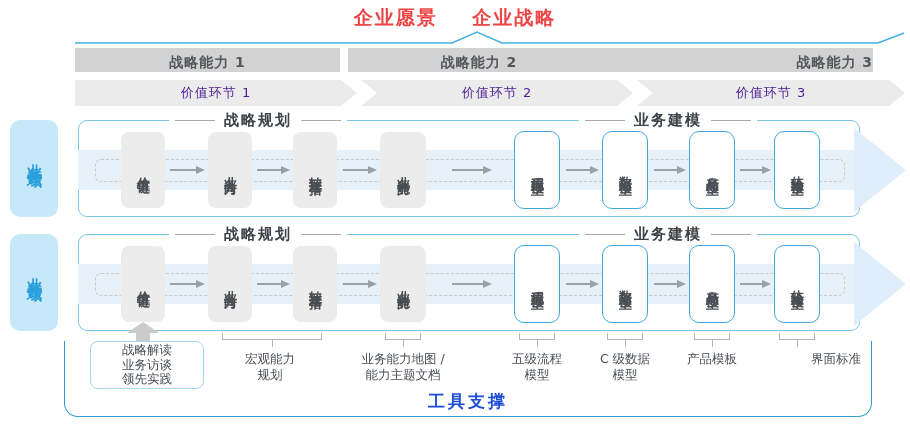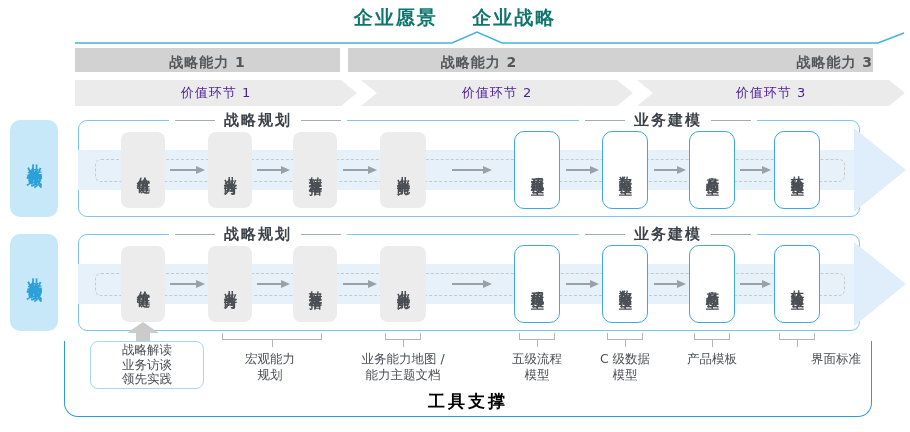--- a/index.html
+++ b/index.html
@@ -1,20 +1,20 @@
 <!DOCTYPE html>
 <html><head>
 <meta charset="utf-8">
 <style>
   html,body{margin:0;padding:0;background:#fff;}
   .stage{position:relative;width:910px;height:432px;background:#fff;overflow:hidden;
          font-family:"DejaVu Sans","Liberation Sans",sans-serif;color:#3f454b;}
   
   .header{position:absolute;top:5px;left:0;width:910px;text-align:center;
-          font-size:19px;font-weight:bold;color:#0f766e;letter-spacing:2px;}
+          font-size:19px;font-weight:bold;color:#ef4444;letter-spacing:2px;}
   .header span{margin:0 13px;}
   
   .capbar{position:absolute;top:48px;height:24px;background:#d2d2d2;
           line-height:28px;text-align:center;font-size:14px;font-weight:600;color:#53575c;letter-spacing:1px;}
   
   .chev{position:absolute;top:80px;height:26px;background:#ebebeb;
         line-height:26px;text-align:center;font-size:13px;color:#4c1d95;letter-spacing:1px;}
   .chev.first{clip-path:polygon(0 0,calc(100% - 16px) 0,100% 50%,calc(100% - 16px) 100%,0 100%);}
   .chev.mid{clip-path:polygon(0 0,calc(100% - 16px) 0,100% 50%,calc(100% - 16px) 100%,0 100%,16px 50%);}
   
@@ -55,21 +55,21 @@
   .bracket{position:absolute;top:333px;height:7px;border-left:1px solid #b5b5b5;
            border-right:1px solid #b5b5b5;border-bottom:1px solid #b5b5b5;box-sizing:border-box;z-index:2;}
   .bracket:after{content:"";position:absolute;left:50%;top:100%;height:8px;border-left:1px solid #b5b5b5;}
   .anno{position:absolute;top:351px;transform:translateX(-50%);text-align:center;white-space:nowrap;z-index:6;}
   .anno span{display:block;font-size:12.5px;line-height:16px;color:#4a4f55;}
   
   .tools{position:absolute;left:64px;top:341px;width:808px;height:76px;box-sizing:border-box;
          border-left:1.5px solid #2f9ad3;border-right:1.5px solid #2f9ad3;border-bottom:1.5px solid #2f9ad3;
          border-radius:0 0 14px 14px;z-index:1;}
   .tools-label{position:absolute;left:64px;top:390px;width:808px;text-align:center;
-               font-size:17px;font-weight:bold;color:#000000;letter-spacing:3px;z-index:2;}
+               font-size:17px;font-weight:bold;color:#1d4ed8;letter-spacing:3px;z-index:2;}
   .underline{position:absolute;left:0;top:0;z-index:0;}
 </style>
 </head>
 <body>
 
 <div class="stage">
 
   <svg class="underline" width="910" height="50">
     <polyline points="75,43 452,43 477,32 502,43 878,43 904,33" fill="none" stroke="#45b1e2" stroke-width="1.5"></polyline>
   </svg>

